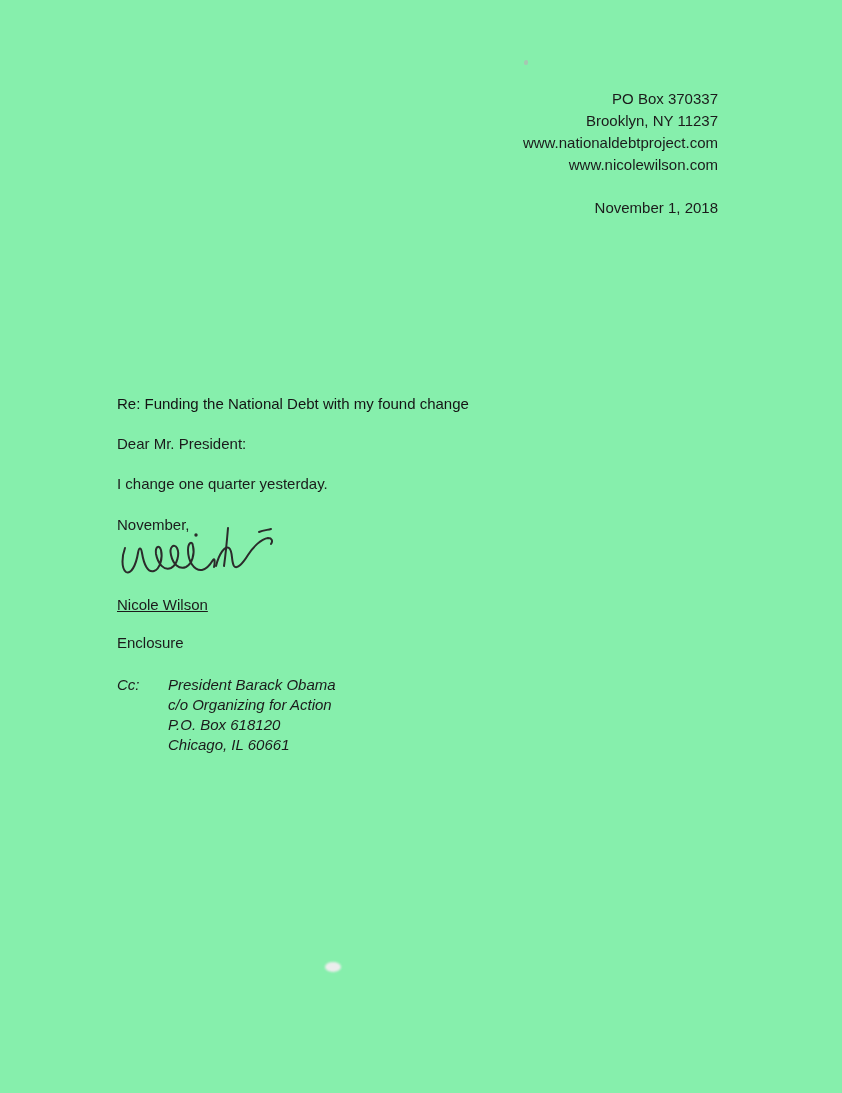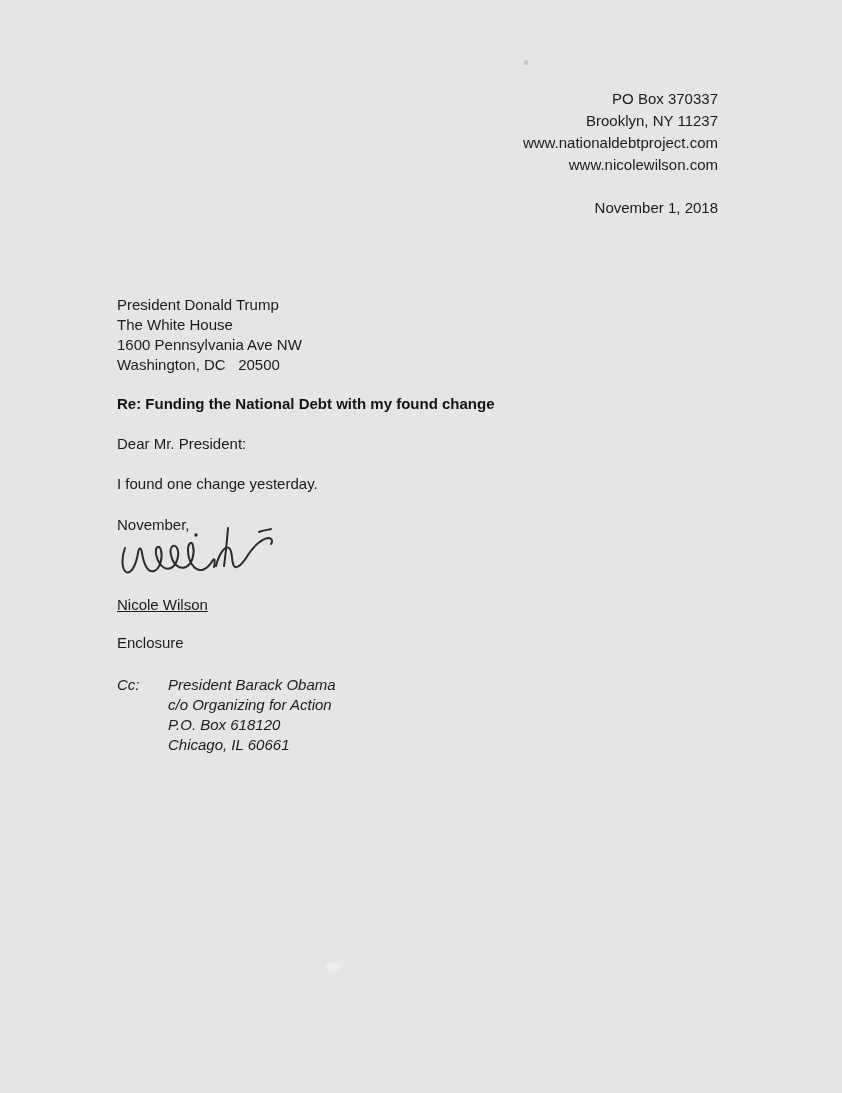--- a/index.html
+++ b/index.html
@@ -4,21 +4,21 @@
 <style>
   html, body {
     margin: 0;
     padding: 0;
     background: #ffffff;
   }
   .page {
     position: relative;
     width: 842px;
     height: 1093px;
-    background: #e5e5e5;
+    background: #86efac;
     font-family: "Liberation Sans", sans-serif;
     color: #1b1b1b;
     font-size: 15px;
     overflow: hidden;
   }
   .block { position: absolute; }
   .line {
     white-space: pre;
     line-height: 20px;
   }
@@ -33,21 +33,21 @@
     right: 124px;
     text-align: right;
   }
   .recipient-block {
     top: 295px;
     left: 117px;
   }
   .subject-line {
     top: 394px;
     left: 117px;
-    font-weight: 700;
+    font-weight: 400;
     color: #141414;
   }
   .salutation-line { top: 434px; left: 117px; }
   .body-line { top: 474px; left: 117px; }
   .closing-line { top: 515px; left: 117px; }
   .signature-svg {
     position: absolute;
     top: 518px;
     left: 110px;
     width: 185px;
@@ -92,32 +92,26 @@
 
   <div class="block sender-block">
     <div class="line">PO Box 370337</div>
     <div class="line">Brooklyn, NY 11237</div>
     <div class="line">www.nationaldebtproject.com</div>
     <div class="line">www.nicolewilson.com</div>
   </div>
 
   <div class="block line date-line">November 1, 2018</div>
 
-  <div class="block recipient-block">
-    <div class="line">President Donald Trump</div>
-    <div class="line">The White House</div>
-    <div class="line">1600 Pennsylvania Ave NW</div>
-    <div class="line">Washington, DC   20500</div>
-  </div>
 
   <div class="block line subject-line">Re: Funding the National Debt with my found change</div>
 
   <div class="block line salutation-line">Dear Mr. President:</div>
 
-  <div class="block line body-line">I found one change yesterday.</div>
+  <div class="block line body-line">I change one quarter yesterday.</div>
 
   <div class="block line closing-line">November,</div>
 
   <svg class="signature-svg" viewBox="0 0 185 72" xmlns="http://www.w3.org/2000/svg">
     <g fill="none" stroke="#2b2b2b" stroke-width="2" stroke-linecap="round" stroke-linejoin="round">
       <path d="M15,30 C12,38 11,50 16,54 C21,57 26,47 28,35 C29,29 31,29 32,35 C34,47 38,55 44,53 C50,51 53,40 51,32 C49,26 45,29 46,36 C48,46 54,53 61,50 C67,47 70,36 67,30 C64,25 59,29 61,37 C63,46 69,52 76,49 C82,46 85,36 83,28 C82,22 78,25 78,32 C78,43 84,53 92,52 C97,51 100,47 103,42 C105,39 105,45 104,49"></path>
       <path d="M118,10 C117,22 116,34 114,48"></path>
       <path d="M106,48 C109,36 115,27 119,30 C123,33 121,43 124,48 C127,52 133,45 138,37 C143,29 151,21 158,20 C162,20 163,23 161,26"></path>
       <path d="M149,14 C153,12.5 157,12 161,11"></path>
       <circle cx="86" cy="17" r="1.7" fill="#2b2b2b" stroke="none"></circle>

